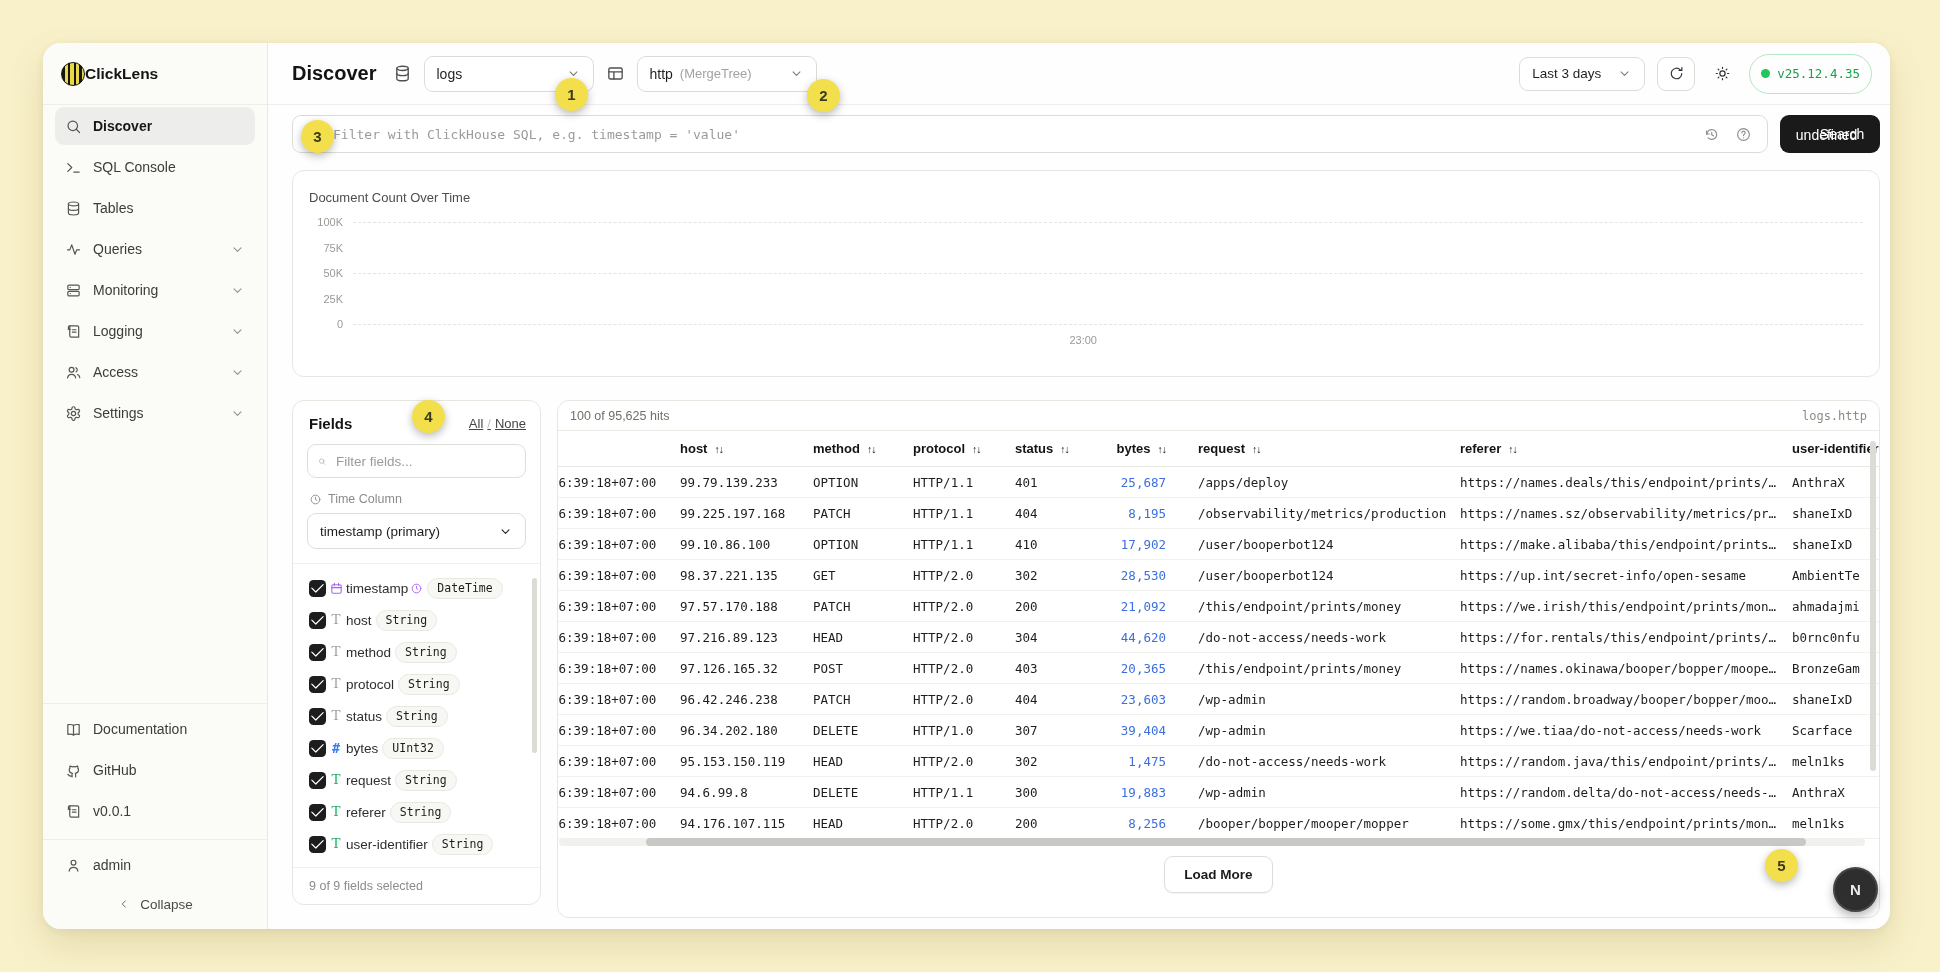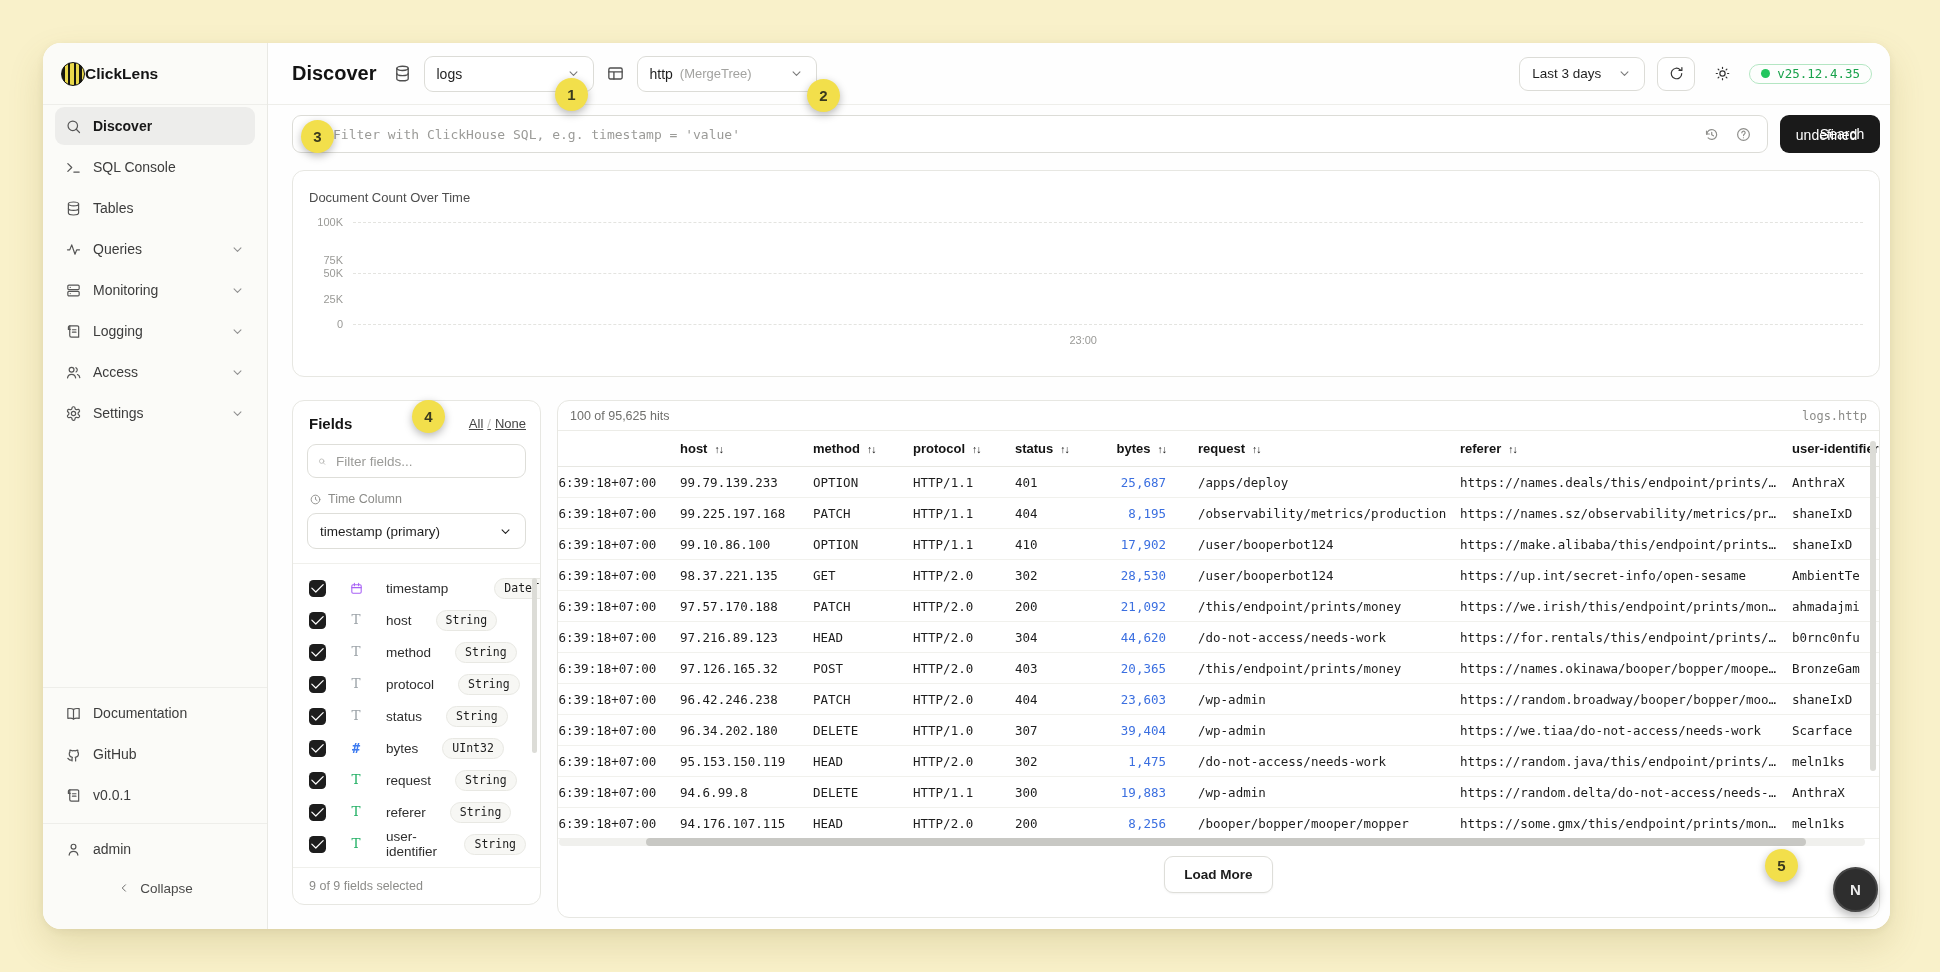--- a/index.html
+++ b/index.html
@@ -19,42 +19,42 @@
   .logo-text { font-size:15.5px; font-weight:700; color:#141414; }
   .nav { padding:2px 12px 0; }
   .nav-item { height:38px; margin-bottom:3px; display:flex; align-items:center; gap:11px; padding:0 10px;
     border-radius:9px; color:#3c3c3c; font-size:14px; cursor:pointer; }
   .nav-item.active { background:#ededeb; color:#181818; font-weight:600; }
   .icn { display:inline-flex; }
   .i17 { width:17px; height:17px; color:#565656; }
   .chev { margin-left:auto; width:15px; height:15px; color:#909090; display:inline-flex; }
   .spacer { flex:1; }
   .footer-nav { padding:6px 12px; border-top:1px solid #eeeeea; }
-  .account { border-top:1px solid #eeeeea; padding:6px 12px 24px; }
+  .account { border-top:1px solid #eeeeea; padding:6px 12px 8px; }
   .collapse-row { height:34px; display:flex; align-items:center; justify-content:center; gap:9px; color:#4a4a4a; font-size:13.5px; cursor:pointer; }
   .collapse-row .icn { width:14px; height:14px; color:#6b6b6b; }
 
   
   .main { flex:1; min-width:0; display:flex; flex-direction:column; background:#fefefe; }
   .topbar { height:62px; min-height:62px; border-bottom:1px solid #eeeeea; display:flex; align-items:center; padding:0 18px 0 24px; gap:12px; }
   .tb-title { font-size:20px; font-weight:700; color:#131313; margin-right:4px; }
   .tb-ic { width:19px; height:19px; color:#4f4f4f; display:inline-flex; }
   .select { height:36px; border:1px solid #dcdcd7; border-radius:9px; background:#fff; padding:0 12px;
     font-size:14px; color:#1f1f1f; display:flex; align-items:center; cursor:pointer; }
   .select .chevd { margin-left:auto; width:15px; height:15px; color:#7a7a7a; display:inline-flex; }
   .sel-logs { width:170px; }
   .sel-http { width:180px; }
   .engine { color:#a3a3a0; font-size:13px; margin-left:7px; }
   .tb-spacer { flex:1; }
   .sel-range { width:126px; height:34px; font-size:13.5px; }
   .icon-btn { width:38px; height:34px; border:1px solid #dcdcd7; border-radius:9px; background:#fff;
     display:flex; align-items:center; justify-content:center; color:#333; cursor:pointer; }
   .icon-btn .icn { width:17px; height:17px; }
   .sun-btn { border:none; background:none; width:30px; }
-  .version-pill { height:20px; display:flex; align-items:center; gap:7px; padding:0 11px;
+  .version-pill { height:40px; display:flex; align-items:center; gap:7px; padding:0 11px;
     border:1px solid #b4e6c3; border-radius:999px; background:#fdfefd; }
   .version-dot { width:9px; height:9px; border-radius:50%; background:#22c55e; }
   .version-text { font-family:"DejaVu Sans Mono",monospace; font-size:12.5px; color:#18a24b; }
 
   .content { flex:1; position:relative; padding:10px 10px 0 24px; display:flex; flex-direction:column; }
 
   .search-row { display:flex; gap:12px; height:38px; min-height:38px; }
   .search-box { flex:1; border:1px solid #dcdcd7; border-radius:9px; background:#fff; display:flex; align-items:center; padding:0 13px; gap:9px; }
   .search-box .icn { width:16px; height:16px; color:#8f8f8c; }
   .search-box input { flex:1; border:none; outline:none; background:transparent;
@@ -87,21 +87,21 @@
     display:flex; align-items:center; gap:8px; padding:0 10px; }
   .fp-filter .icn { width:15px; height:15px; color:#9b9b98; }
   .fp-filter input { flex:1; border:none; outline:none; background:transparent; font-size:13.5px; color:#333; font-family:"Liberation Sans",sans-serif; }
   .fp-time-label { display:flex; align-items:center; gap:6px; margin:2px 16px 7px; font-size:12.5px; color:#8c8c89; }
   .fp-time-label .icn { width:13px; height:13px; }
   .fp-select { margin:0 14px 14px; height:36px; min-height:36px; border:1px solid #deded9; border-radius:9px;
     display:flex; align-items:center; padding:0 12px; font-size:13.5px; color:#1f1f1f; cursor:pointer; }
   .fp-select .chevd { margin-left:auto; width:15px; height:15px; color:#1f1f1f; display:inline-flex; }
   .fp-div { border-top:1px solid #f0f0ec; }
   .fp-list { padding:8px 8px 4px 10px; position:relative; }
-  .field-row { height:32px; display:flex; align-items:center; gap:22px; padding:0 6px; border-radius:8px; cursor:pointer; }
+  .field-row { height:32px; display:flex; align-items:center; gap:2px; padding:0 6px; border-radius:8px; cursor:pointer; }
   .cbx { width:17px; height:17px; min-width:17px; border-radius:4.5px; background:#1d1d1d; color:#fff;
     display:flex; align-items:center; justify-content:center; cursor:pointer; }
   .f-ic { width:16px; min-width:16px; display:flex; justify-content:center; align-items:center; font-size:13px; }
   .f-ic .icn { width:15px; height:15px; }
   .f-ic.gray { color:#9ca3a8; } .f-ic.green { color:#23b065; } .f-ic.blue { color:#3d7bf0; } .f-ic.purple { color:#a861f5; }
   .f-serif { font-family:"DejaVu Serif",serif; font-size:13.5px; line-height:1; font-weight:500; }
   .f-hash { font-family:"DejaVu Sans Mono",monospace; font-size:13.5px; font-weight:700; }
   .f-name { font-size:13.5px; color:#2e2e2e; }
   .f-clock { width:13px; height:13px; color:#a861f5; display:inline-flex; }
   .f-type { margin-left:2px; font-family:"DejaVu Sans Mono",monospace; font-size:11.5px; color:#1c1c1c;
@@ -403,21 +403,21 @@
             <span class="icn" id="searchIcon2">undefined</span>
             <span>Search</span>
           </button>
         </div>
 
         <div class="chart-card">
           <div class="chart-title">Document Count Over Time</div>
           <div class="plot" id="plot">
               <div class="ytick" style="top: 0%;">100K</div>
               <div class="gridline" style="top: 0%;"></div>
-              <div class="ytick" style="top: 25%; margin-top: 12px;">75K</div>
+              <div class="ytick" style="top: 25%;">75K</div>
               <div class="ytick" style="top: 50%;">50K</div>
               <div class="gridline" style="top: 50%;"></div>
               <div class="ytick" style="top: 75%;">25K</div>
               <div class="ytick" style="top: 100%;">0</div>
               <div class="gridline" style="top: 100%;"></div>
               <div class="xtick">23:00</div>
             </div>
         </div>
 
         <div class="panels">

